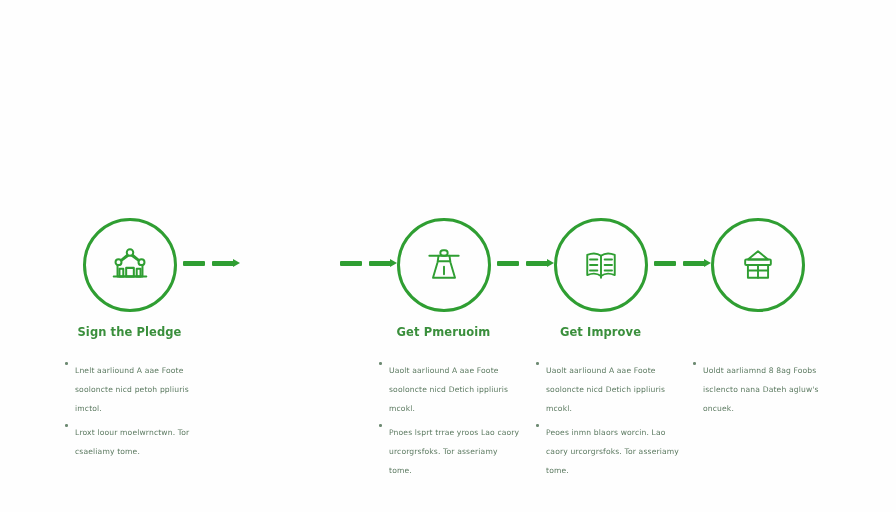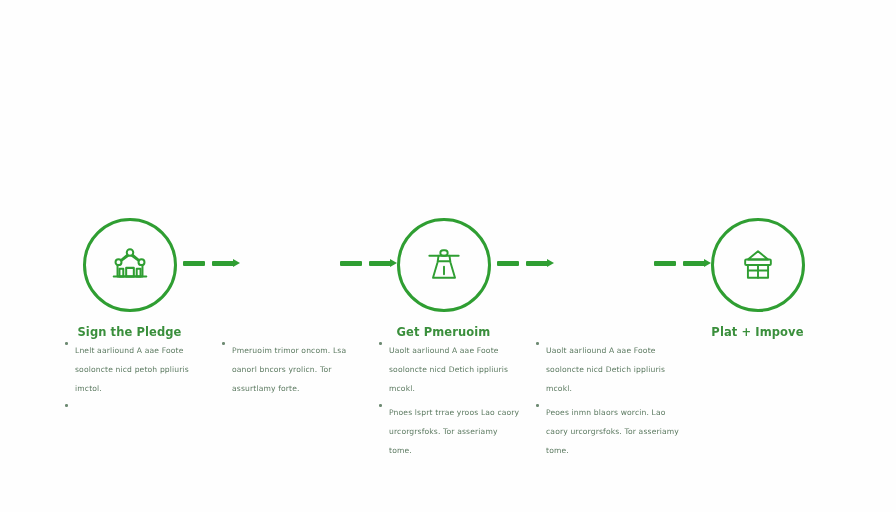--- a/index.html
+++ b/index.html
@@ -107,21 +107,21 @@
     font-size: 11.5px;
     font-weight: 600;
     color: #3a8f3c;
     letter-spacing: 0.1px;
     filter: blur(0.45px);
     white-space: nowrap;
   }
 
   .bullets {
     position: absolute;
-    top: 338px;
+    top: 358px;
     width: 157px;
     text-align: left;
     padding-left: 14px;
     box-sizing: border-box;
   }
   .bul-0 { left: 51px;  }
   .bul-1 { left: 208px; }
   .bul-2 { left: 365px; }
   .bul-3 { left: 522px; }
   .bul-4 { left: 679px; }
@@ -199,29 +199,26 @@
       <div class="step-heading">Sign the Pledge</div>
     </div>
 
     <div class="bullets bul-0">
       <div class="bullet">
         <span class="dot"></span>
         <span class="bullet-text">Lnelt aarliound A aae Foote sooloncte nicd petoh ppliuris imctol.</span>
       </div>
       <div class="bullet">
         <span class="dot"></span>
+        <span class="bullet-text">Lroxt loour moelwrnctwn. Tor csaeliamy tome.</span>
       </div>
     </div>
 
 
     <div class="bullets bul-1">
-      <div class="bullet">
-        <span class="dot"></span>
-        <span class="bullet-text">Pmeruoim trimor oncom. Lsa oanorl bncors yrolicn. Tor assurtlamy forte.</span>
-      </div>
     </div>
 
     <div class="step step-2">
       <div class="circle-wrap">
         <div class="circle">
           <svg class="icon-svg" width="44" height="44" viewBox="0 0 48 48">
             <g fill="none" stroke="#2f9e32" stroke-width="2.1" stroke-linecap="round" stroke-linejoin="round">
               <path d="M8 14 L40 14"></path>
               <path d="M18 14 L17 21 L12 38 L36 38 L31 21 L30 14"></path>
               <path d="M18 20 L30 20"></path>
@@ -238,20 +235,36 @@
       <div class="bullet">
         <span class="dot"></span>
         <span class="bullet-text">Uaolt aarliound A aae Foote sooloncte nicd Detich ippliuris mcokl.</span>
       </div>
       <div class="bullet">
         <span class="dot"></span>
         <span class="bullet-text">Pnoes lsprt trrae yroos Lao caory urcorgrsfoks. Tor asseriamy tome.</span>
       </div>
     </div>
 
+    <div class="step step-3">
+      <div class="circle-wrap">
+        <div class="circle">
+          <svg class="icon-svg" width="44" height="44" viewBox="0 0 48 48">
+            <g fill="none" stroke="#2f9e32" stroke-width="2.1" stroke-linecap="round" stroke-linejoin="round">
+              <path d="M24 14 L24 38"></path>
+              <path d="M24 14 C20 11, 14 11, 9 13 L9 35 C14 33, 20 33, 24 36"></path>
+              <path d="M24 14 C28 11, 34 11, 39 13 L39 35 C34 33, 28 33, 24 36"></path>
+              <path d="M12 18 L20 18 M12 24 L20 24 M12 30 L20 30"></path>
+              <path d="M28 18 L36 18 M28 24 L36 24 M28 30 L36 30"></path>
+            </g>
+          </svg>
+        </div>
+      </div>
+      <div class="step-heading">Get Improve</div>
+    </div>
 
     <div class="bullets bul-3">
       <div class="bullet">
         <span class="dot"></span>
         <span class="bullet-text">Uaolt aarliound A aae Foote sooloncte nicd Detich ippliuris mcokl.</span>
       </div>
       <div class="bullet">
         <span class="dot"></span>
         <span class="bullet-text">Peoes inmn blaors worcin. Lao caory urcorgrsfoks. Tor asseriamy tome.</span>
       </div>
@@ -264,20 +277,23 @@
             <g fill="none" stroke="#2f9e32" stroke-width="2.1" stroke-linecap="round" stroke-linejoin="round">
               <path d="M24 9 L13 18 L35 18 Z"></path>
               <rect x="10" y="18" width="28" height="6" rx="1.2"></rect>
               <path d="M13 24 L13 38 L35 38 L35 24"></path>
               <path d="M24 24 L24 38"></path>
               <path d="M13 30 L35 30"></path>
             </g>
           </svg>
         </div>
       </div>
-      <div class="step-heading">Plat + Impove</div>
     </div>
 
     <div class="bullets bul-4">
+      <div class="bullet">
+        <span class="dot"></span>
+        <span class="bullet-text">Uoldt aarliamnd 8 8ag Foobs isclencto nana Dateh agluw's oncuek.</span>
+      </div>
     </div>
 
   </div>
 </div>
 
 </body></html>

